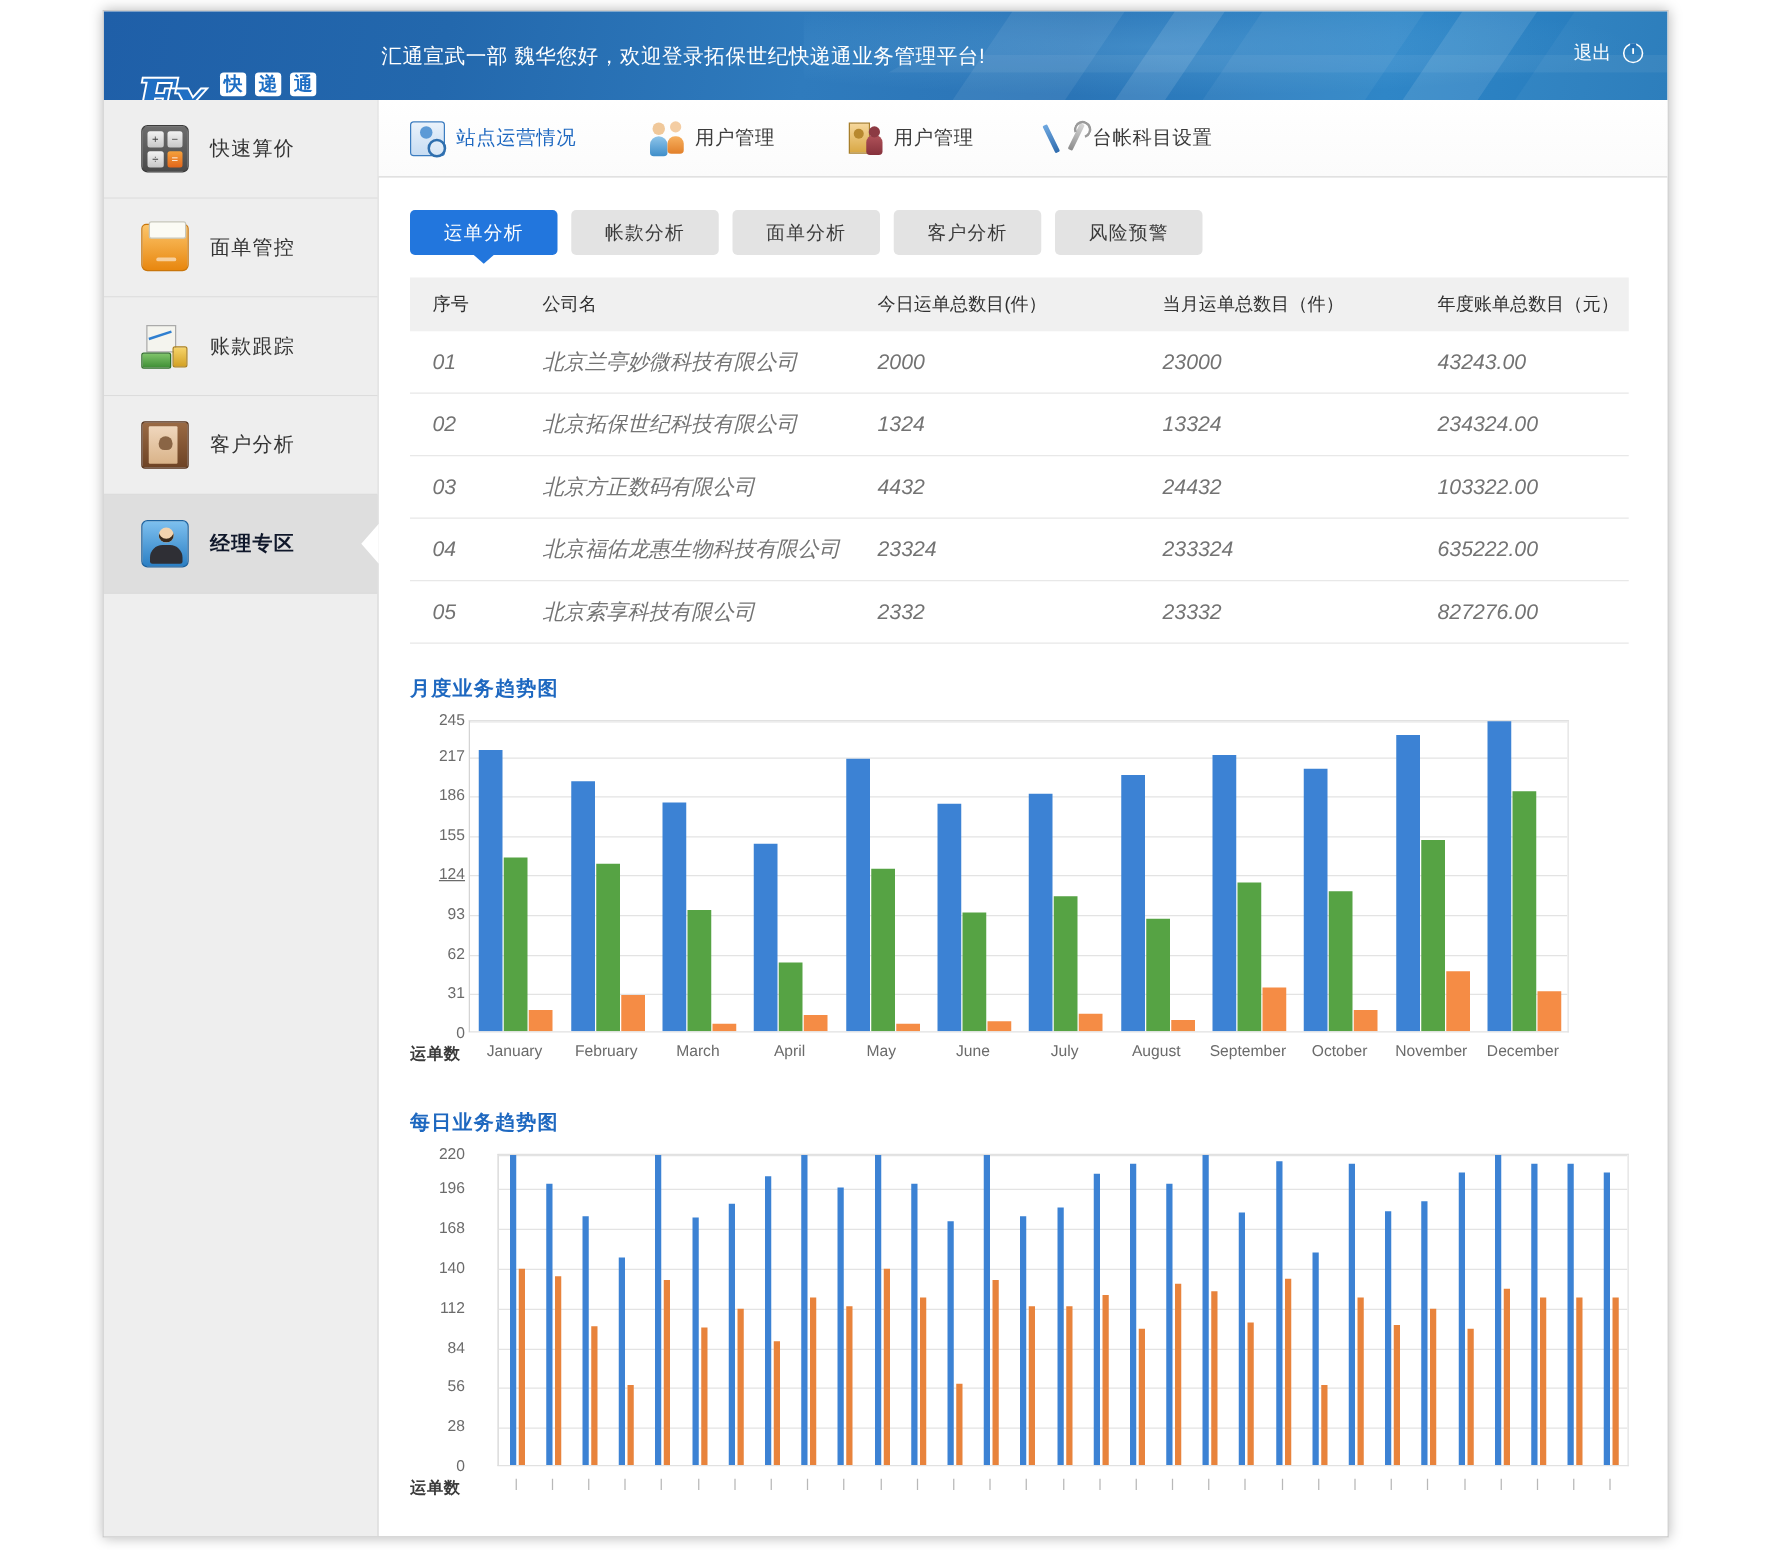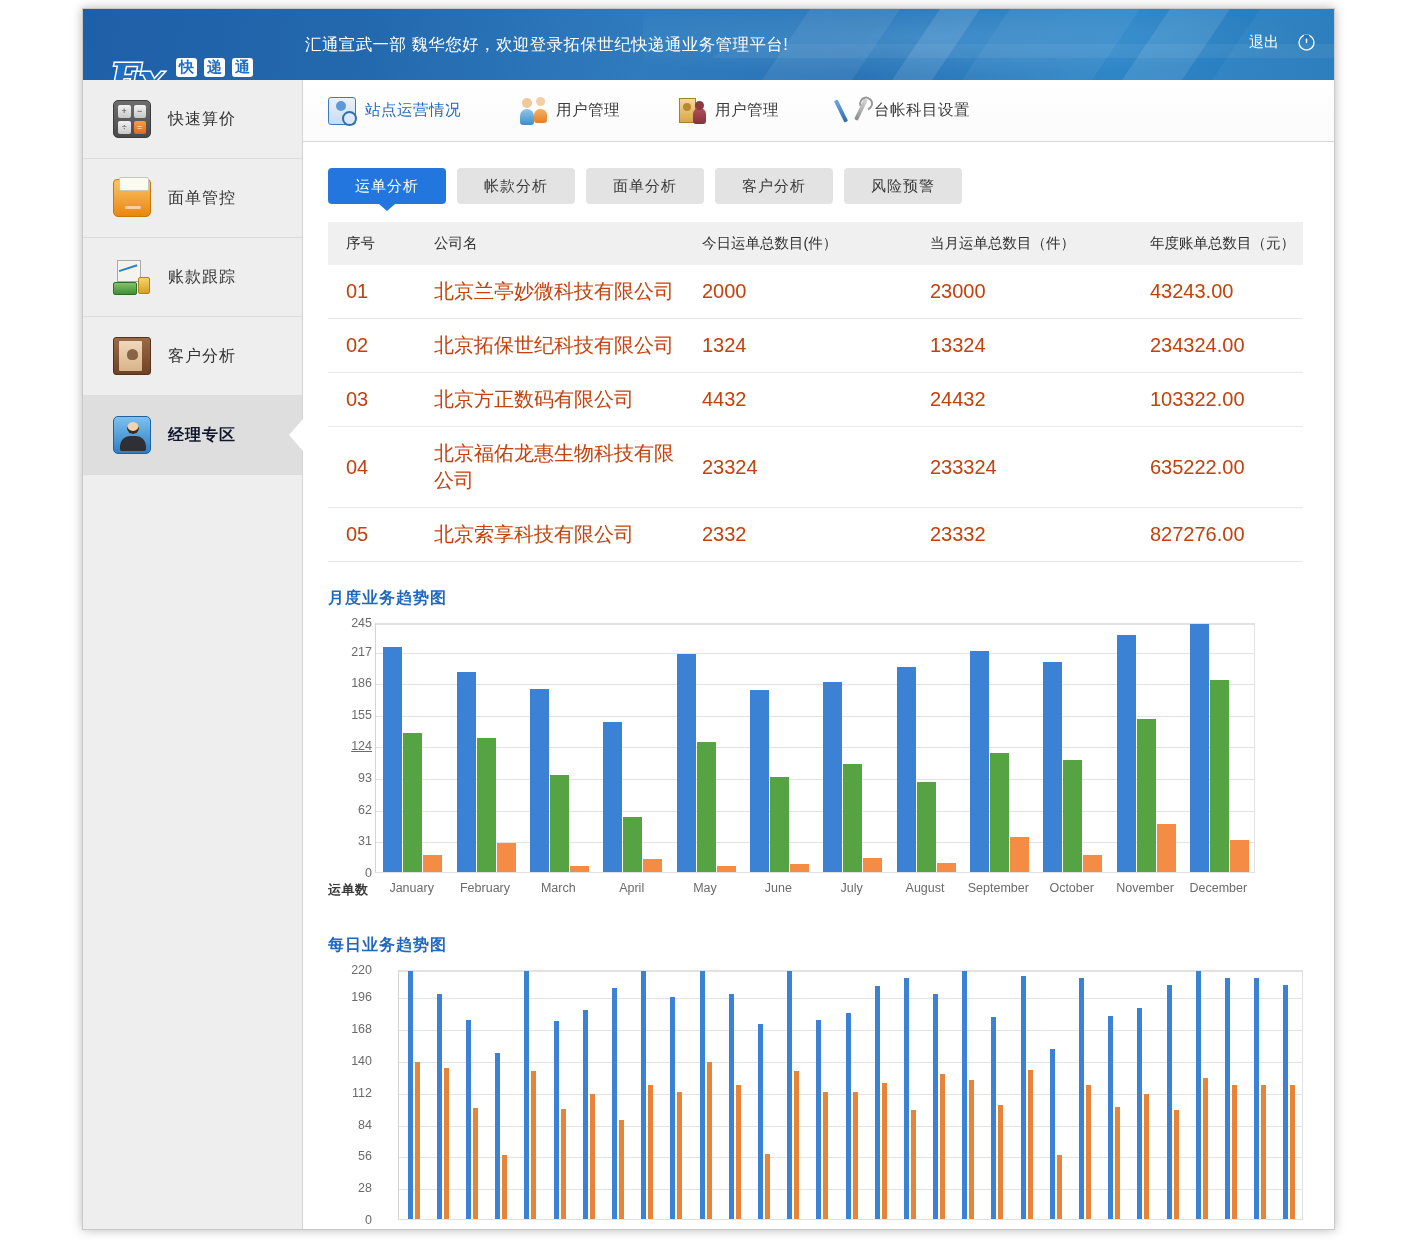--- a/index.html
+++ b/index.html
@@ -105,21 +105,21 @@
     left: 222px; top: 25px;
     font-size: 16.5px;
     color: #ffffff;
     letter-spacing: 0.4px;
     white-space: nowrap;
   }
 
   .logout {
     position: absolute;
     right: 18px; top: 24px;
-    display: flex; align-items: flex-end; gap: 18px;
+    display: flex; align-items: flex-end; gap: 8px;
     color: #ffffff; font-size: 15px;
     cursor: pointer;
   }
   .power-icon { width: 19px; height: 19px; display:block; }
 
   
   .body-wrap { display: flex; height: 1149px; }
 
   
   .sidebar {
@@ -236,24 +236,25 @@
 
   
   .tbl { width: 975px; margin: 18px 0 0 25px; border-collapse: collapse; }
   .tbl th {
     background: #f0f0f0;
     font-size: 14.5px; font-weight: normal; color: #303030;
     text-align: left; padding: 12px 0 12px 18px;
     height: 38px;
   }
   .tbl td {
-    font-size: 20px; color: #c2410c;
+    font-size: 17px; color: #737373;
     padding: 13px 0 13px 18px;
     border-bottom: 1px solid #e8e8e8;
     height: 40px;
+    font-style: italic;
   }
   .tbl tr td:first-child, .tbl tr th:first-child { width: 88px; }
   .tbl tr td:nth-child(2), .tbl tr th:nth-child(2) { width: 268px; }
   .tbl tr td:nth-child(3), .tbl tr th:nth-child(3) { width: 228px; }
   .tbl tr td:nth-child(4), .tbl tr th:nth-child(4) { width: 220px; }
 
   
   .chart-title {
     margin: 26px 0 0 25px;
     font-size: 16px; font-weight: bold;

